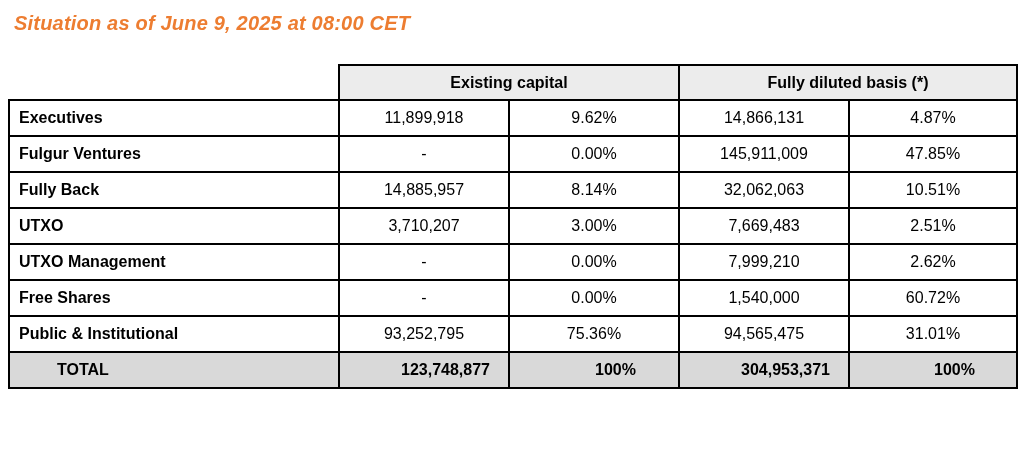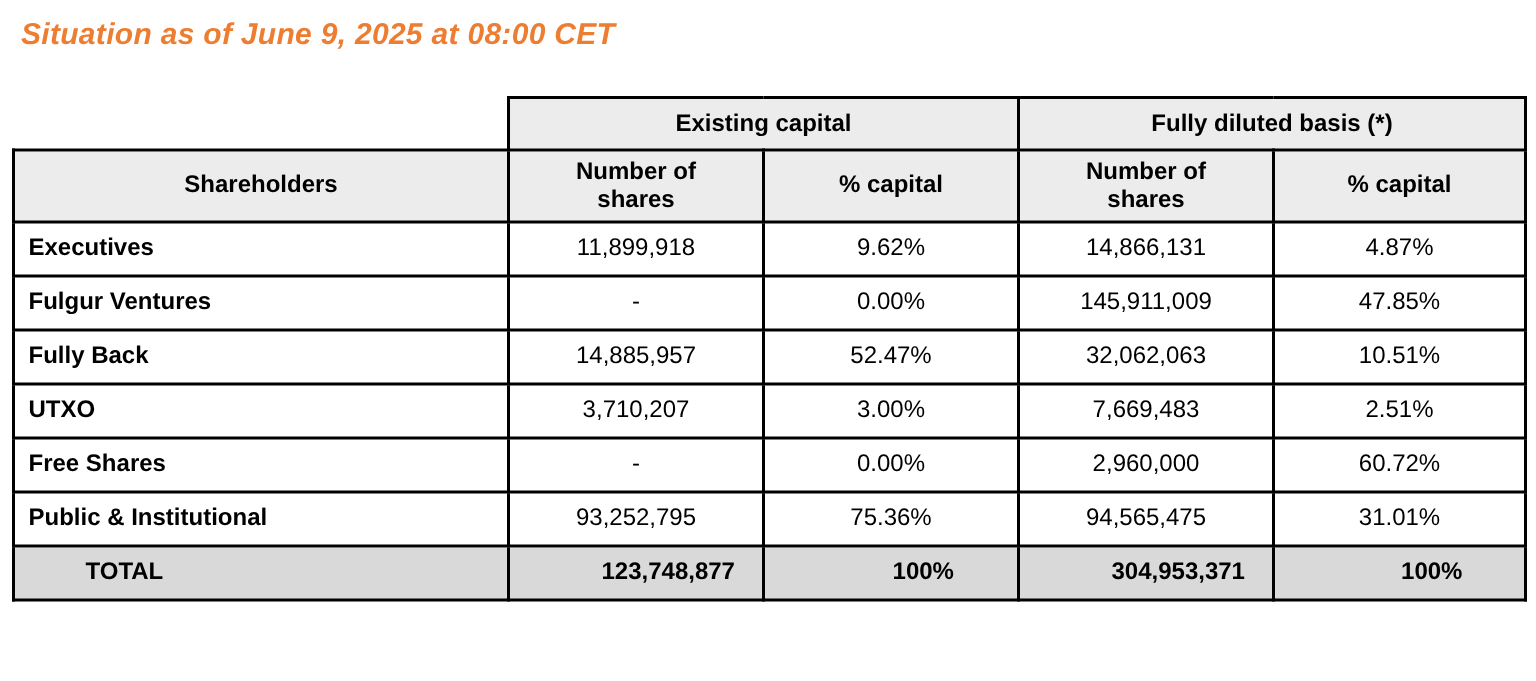--- a/index.html
+++ b/index.html
@@ -87,62 +87,62 @@
       <col class="c-pct1">
       <col class="c-num2">
       <col class="c-pct2">
   </colgroup>
   <thead>
     <tr class="group-row">
       <td class="spacer-cell"></td>
       <th colspan="2">Existing capital</th>
       <th colspan="2">Fully diluted basis (*)</th>
     </tr>
-    <tr class="col-row">
-      <th><span>Shareholders</span></th>
-      <th><span class="wrap-narrow">Number of shares</span></th>
-      <th><span>% capital</span></th>
-      <th><span class="wrap-narrow">Number of shares</span></th>
-      <th><span>% capital</span></th>
-    </tr>
   </thead>
   <tbody>
     <tr>
       <td class="row-label">Executives</td>
       <td>11,899,918</td>
       <td>9.62%</td>
       <td>14,866,131</td>
       <td>4.87%</td>
     </tr>
     <tr>
       <td class="row-label">Fulgur Ventures</td>
       <td>-</td>
       <td>0.00%</td>
       <td>145,911,009</td>
       <td>47.85%</td>
     </tr>
     <tr>
       <td class="row-label">Fully Back</td>
       <td>14,885,957</td>
-      <td>52.47%</td>
+      <td>8.14%</td>
       <td>32,062,063</td>
       <td>10.51%</td>
     </tr>
     <tr>
       <td class="row-label">UTXO</td>
       <td>3,710,207</td>
       <td>3.00%</td>
       <td>7,669,483</td>
       <td>2.51%</td>
     </tr>
     <tr>
+      <td class="row-label">UTXO Management</td>
+      <td>-</td>
+      <td>0.00%</td>
+      <td>7,999,210</td>
+      <td>2.62%</td>
+    </tr>
+    <tr>
       <td class="row-label">Free Shares</td>
       <td>-</td>
       <td>0.00%</td>
-      <td>2,960,000</td>
+      <td>1,540,000</td>
       <td>60.72%</td>
     </tr>
     <tr>
       <td class="row-label">Public &amp; Institutional</td>
       <td>93,252,795</td>
       <td>75.36%</td>
       <td>94,565,475</td>
       <td>31.01%</td>
     </tr>
     <tr class="total-row">

